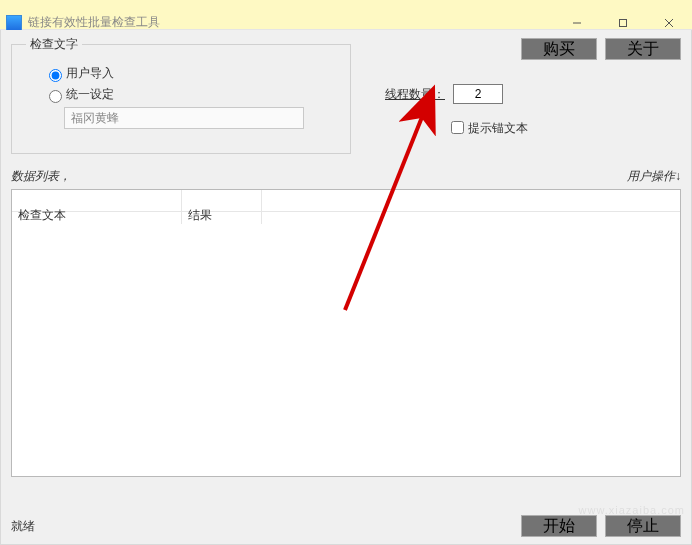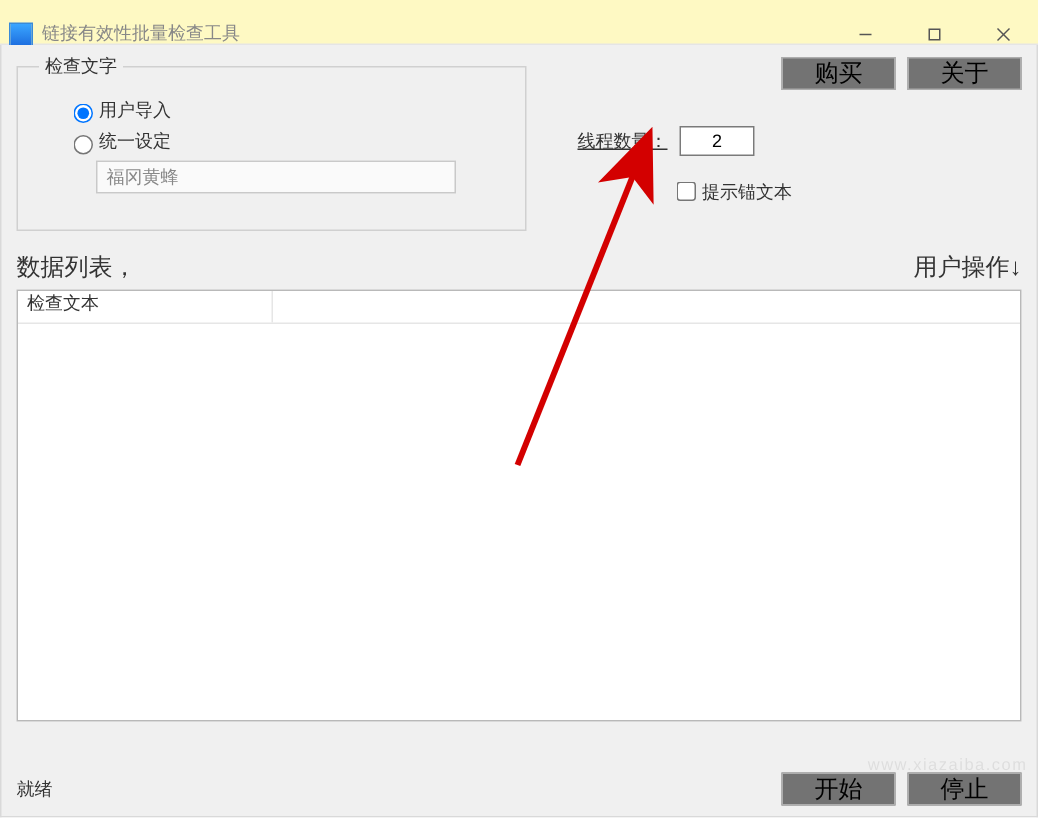--- a/index.html
+++ b/index.html
@@ -131,22 +131,23 @@
     margin-top: 14px;
     margin-left: 62px;
   }
   .anchor-line input { margin-right: 4px; }
 
   
   .listlabels {
     display: flex;
     align-items: center;
     margin-top: 14px;
-    font-size: 16px;
+    font-size: 12px;
     color: #333;
+    font-style: italic;
   }
   .listlabels .left { flex: 0 0 auto; }
   .listlabels .fill { flex: 1; }
   .listlabels .right { flex: 0 0 auto; margin-left: 19px; }
 
   
   .listview {
     margin-top: 4px;
     border: 1px solid #b9b9b9;
     background: #fff;
@@ -154,21 +155,21 @@
     overflow: hidden;
   }
   .lv-head {
     display: flex;
     background: #fff;
     border-bottom: 1px solid #e6e6e6;
     height: 22px;
   }
   .lv-col {
     border-right: 1px solid #e6e6e6;
-    padding: 0 6px;
+    padding: 17px 6px;
     white-space: nowrap;
     overflow: hidden;
     font-size: 12px;
     color: #333;
   }
   .lv-col.c0 { width: 170px; }
   .lv-col.c1 { width: 250px; }
   .lv-col.c2 { width: 80px; }
   .lv-col.c3 { width: 120px; }
   .lv-col.c4 { flex: 1; border-right: none; }
@@ -278,20 +279,21 @@
 
   <div class="listlabels">
     <div class="left">数据列表，</div>
     <div class="fill"></div>
     <div class="right">用户操作↓</div>
   </div>
 
   <div class="listview">
     <div class="lv-head">
       <div class="lv-col c0">检查文本</div>
+      <div class="lv-col c2">结果</div>
       <div class="lv-col c4"></div>
     </div>
     <div class="lv-body"></div>
   </div>
 
   <div class="statusbar">
     <div class="status-text">就绪</div>
     <div class="fill"></div>
     <button class="btn">开始</button>
     <button class="btn">停止</button>

